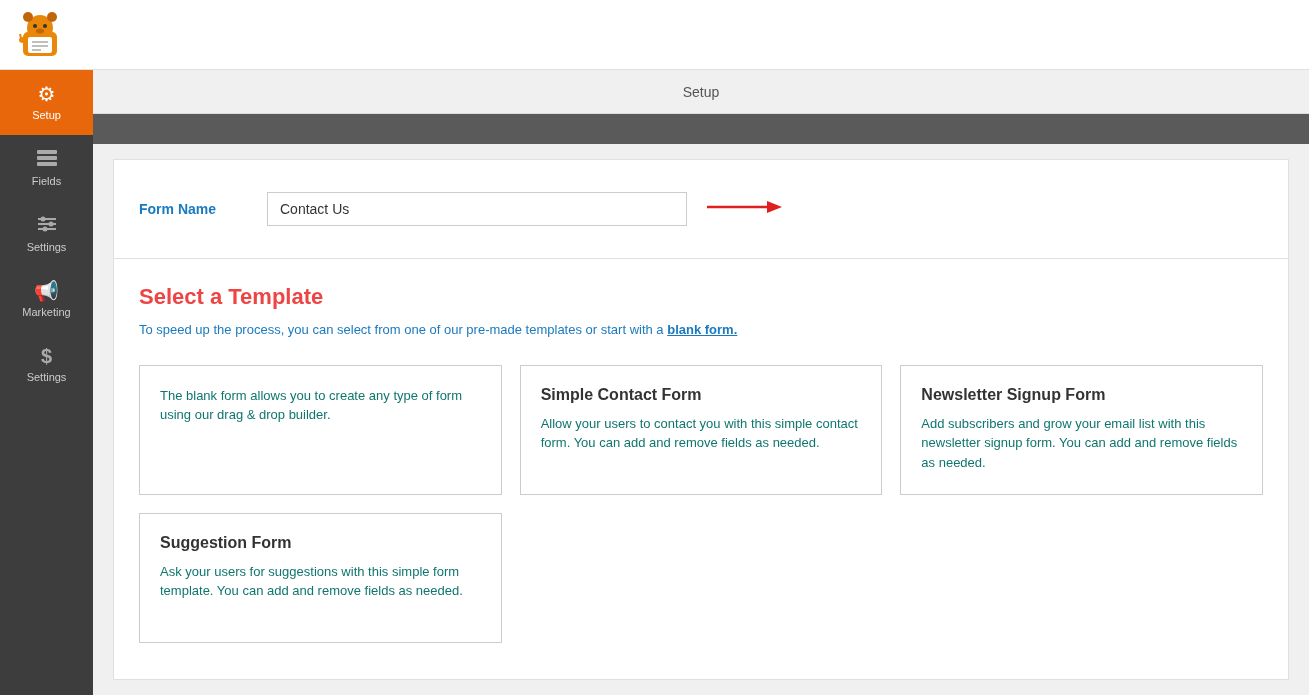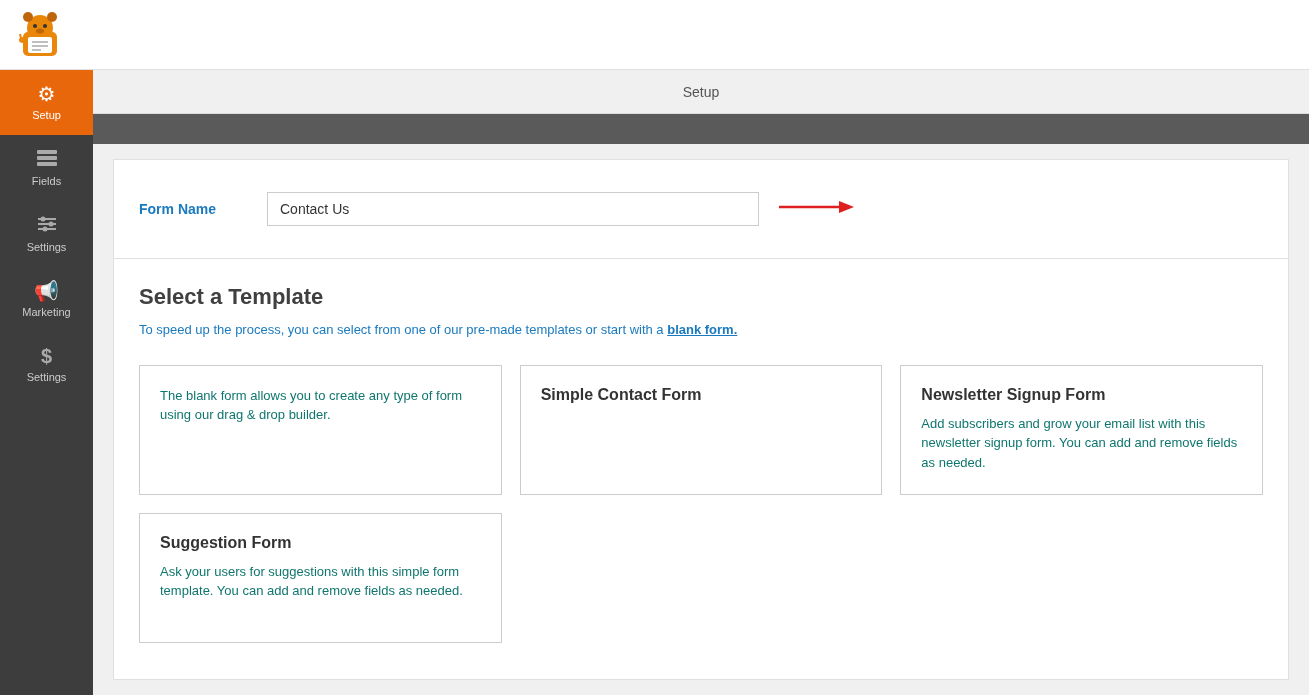--- a/index.html
+++ b/index.html
@@ -122,34 +122,34 @@
     .form-name-input-wrapper {
       display: flex;
       align-items: center;
       gap: 15px;
     }
 
     .form-name-input {
       border: 1px solid #ccc;
       padding: 8px 12px;
       font-size: 14px;
-      width: 492px;
+      width: 420px;
       outline: none;
       color: #333;
     }
 
     
     .template-section {
       padding: 25px 25px;
     }
 
     .template-title {
       font-size: 22px;
       font-weight: bold;
-      color: #404040;
+      color: #ef4444;
       margin-bottom: 10px;
     }
 
     .template-desc {
       font-size: 13px;
       color: #1a7abf;
       margin-bottom: 25px;
       line-height: 1.5;
     }
 
@@ -303,20 +303,21 @@
         <p class="template-desc">
           <span>To speed up the process, you can select from one of our pre-made templates or start with a </span><a href="#">blank form.</a>
         </p>
 
         <div class="template-grid">
           <div class="template-card">
             <div class="template-card-desc">The blank form allows you to create any type of form using our drag &amp; drop builder.</div>
           </div>
           <div class="template-card">
             <div class="template-card-title">Simple Contact Form</div>
+            <div class="template-card-desc">Allow your users to contact you with this simple contact form. You can add and remove fields as needed.</div>
           </div>
           <div class="template-card">
             <div class="template-card-title">Newsletter Signup Form</div>
             <div class="template-card-desc">Add subscribers and grow your email list with this newsletter signup form. You can add and remove fields as needed.</div>
           </div>
         </div>
 
         <div class="template-grid-bottom">
           <div class="template-card">
             <div class="template-card-title">Suggestion Form</div>

